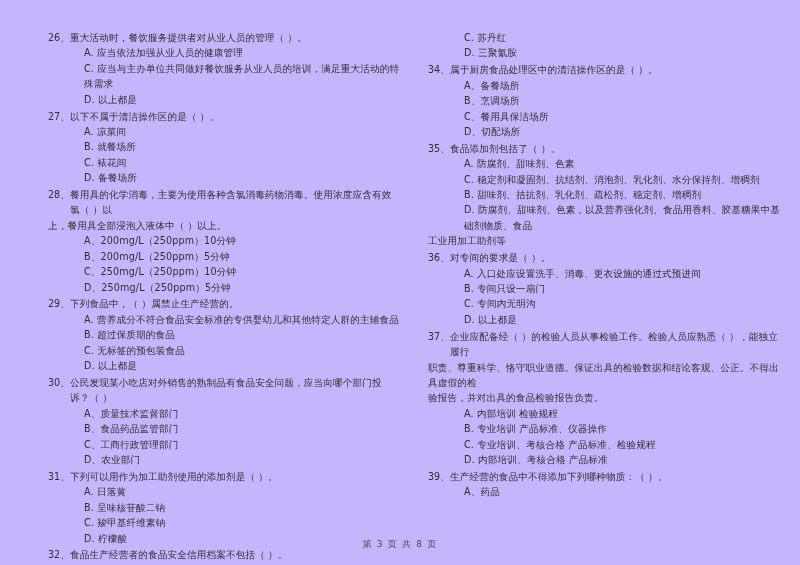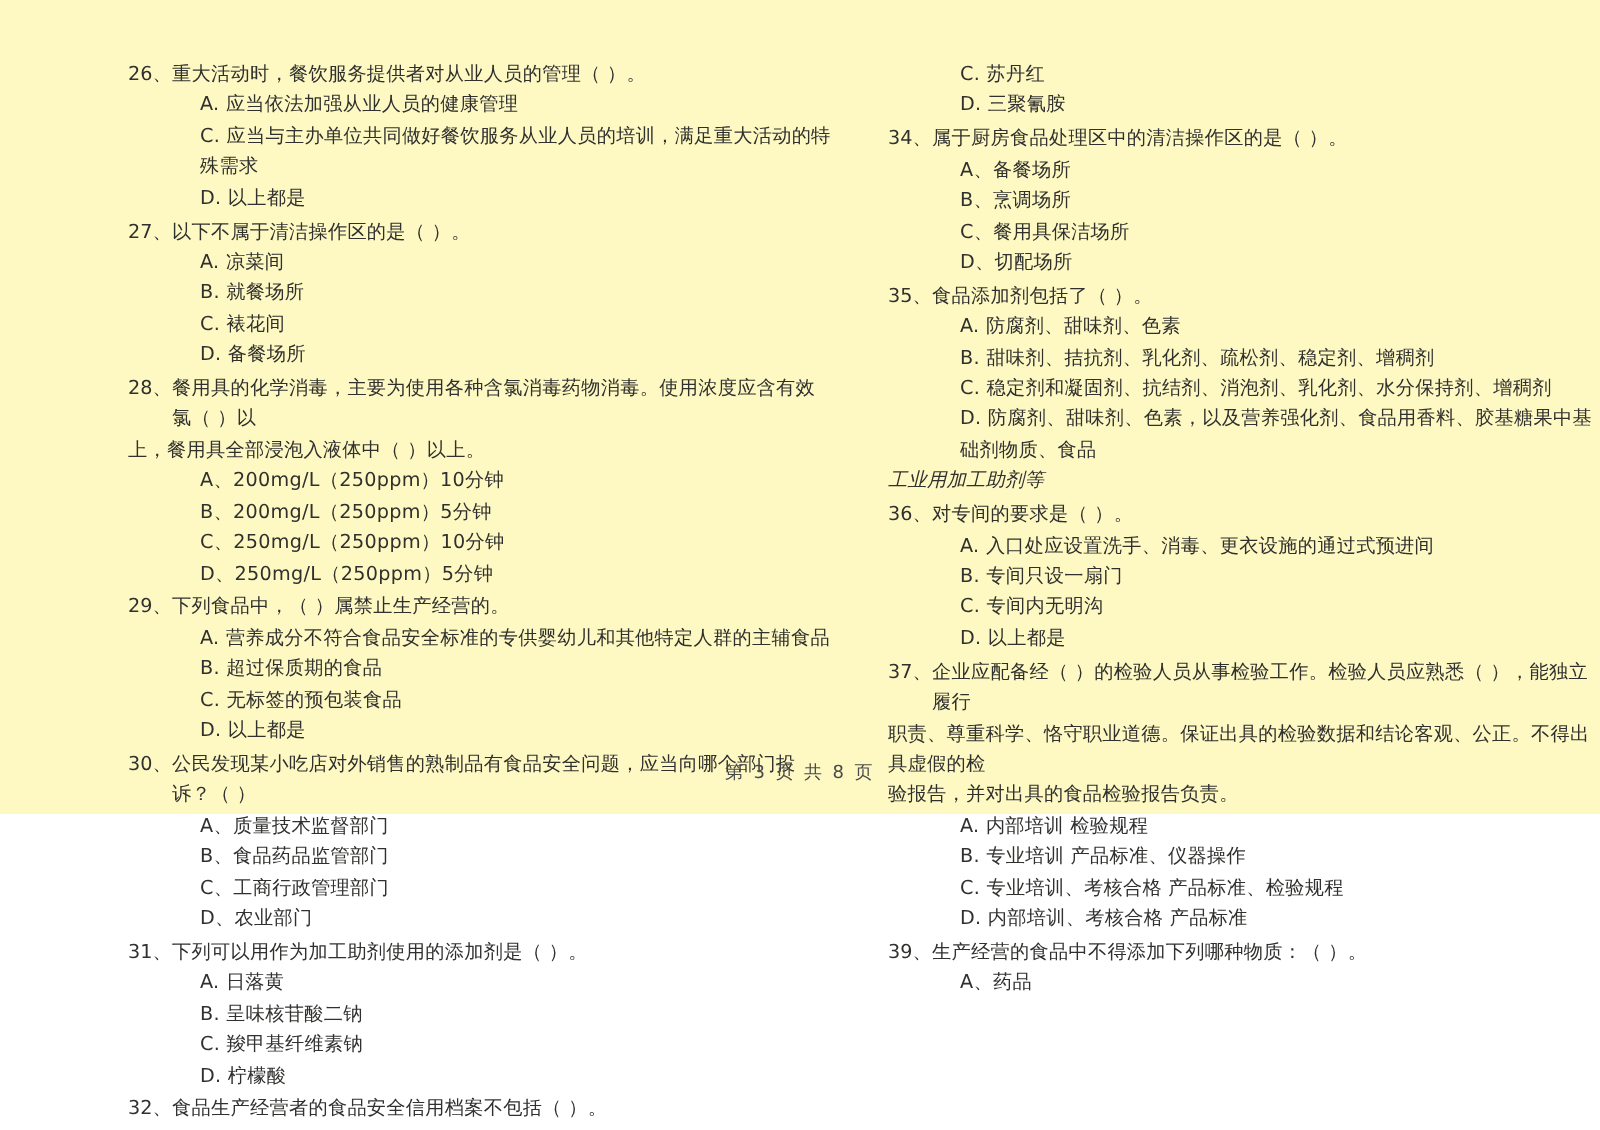--- a/index.html
+++ b/index.html
@@ -10,24 +10,24 @@
     width: 800px;
     height: 565px;
     background: #ffffff;
     font-family: "DejaVu Sans", "Liberation Sans", sans-serif;
     color: #2b2b2b;
     overflow: hidden;
   }
   .page {
     position: relative;
     width: 800px;
-    height: 407px;
+    height: 565px;
     box-sizing: border-box;
-    padding: 30px 40px 0 64px;
-    background: #fef9c3;
+    padding: 30px 40px 0 48px;
+    background: #c4b5fd;
   }
   .columns {
     display: flex;
     gap: 28px;
     height: 480px;
   }
   .col {
     width: 352px;
     flex: 0 0 352px;
   }
@@ -55,21 +55,20 @@
   }
   .opt {
     font-size: 9.6px;
     line-height: 15.4px;
     padding-left: 36px;
     letter-spacing: 0.15px;
     color: #30302f;
   }
   .opt.wrap {
     padding-left: 0;
-    font-style: italic;
   }
   .footer {
     position: absolute;
     left: 0;
     right: 0;
     bottom: 14px;
     text-align: center;
     font-size: 9px;
     color: #4a4a4a;
     letter-spacing: 1.2px;
@@ -149,22 +148,22 @@
         <div class="q-stem"><span class="q-num">34、</span><span>属于厨房食品处理区中的清洁操作区的是（      ）。</span></div>
         <div class="opt">A、备餐场所</div>
         <div class="opt">B、烹调场所</div>
         <div class="opt">C、餐用具保洁场所</div>
         <div class="opt">D、切配场所</div>
       </div>
 
       <div class="q">
         <div class="q-stem"><span class="q-num">35、</span><span>食品添加剂包括了（      ）。</span></div>
         <div class="opt">A. 防腐剂、甜味剂、色素</div>
+        <div class="opt">C. 稳定剂和凝固剂、抗结剂、消泡剂、乳化剂、水分保持剂、增稠剂</div>
         <div class="opt">B. 甜味剂、拮抗剂、乳化剂、疏松剂、稳定剂、增稠剂</div>
-        <div class="opt">C. 稳定剂和凝固剂、抗结剂、消泡剂、乳化剂、水分保持剂、增稠剂</div>
         <div class="opt">D. 防腐剂、甜味剂、色素，以及营养强化剂、食品用香料、胶基糖果中基础剂物质、食品</div>
         <div class="opt wrap">工业用加工助剂等</div>
       </div>
 
       <div class="q">
         <div class="q-stem"><span class="q-num">36、</span><span>对专间的要求是（      ）。</span></div>
         <div class="opt">A. 入口处应设置洗手、消毒、更衣设施的通过式预进间</div>
         <div class="opt">B. 专间只设一扇门</div>
         <div class="opt">C. 专间内无明沟</div>
         <div class="opt">D. 以上都是</div>

